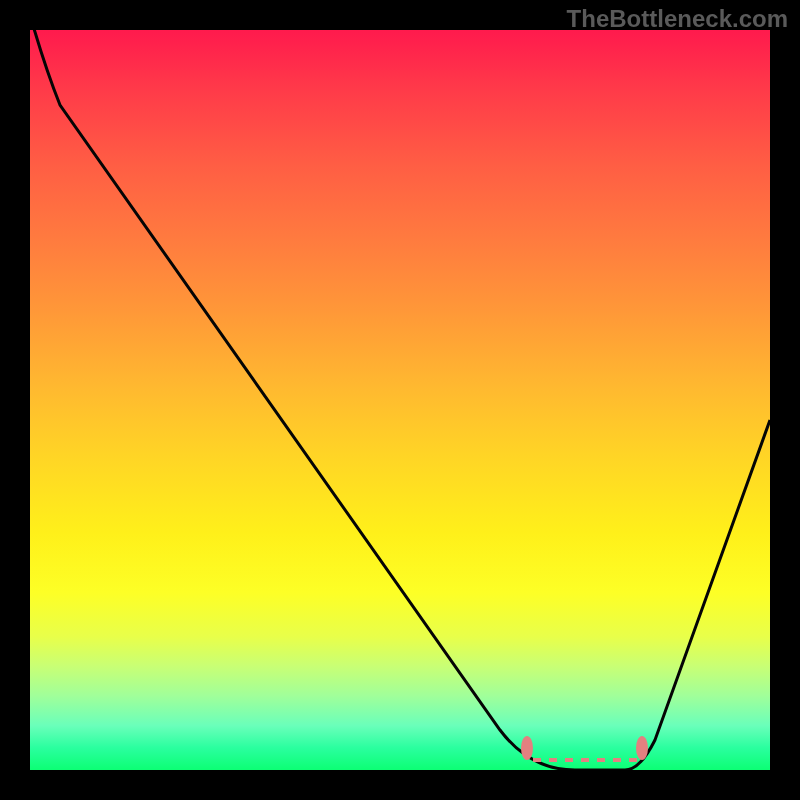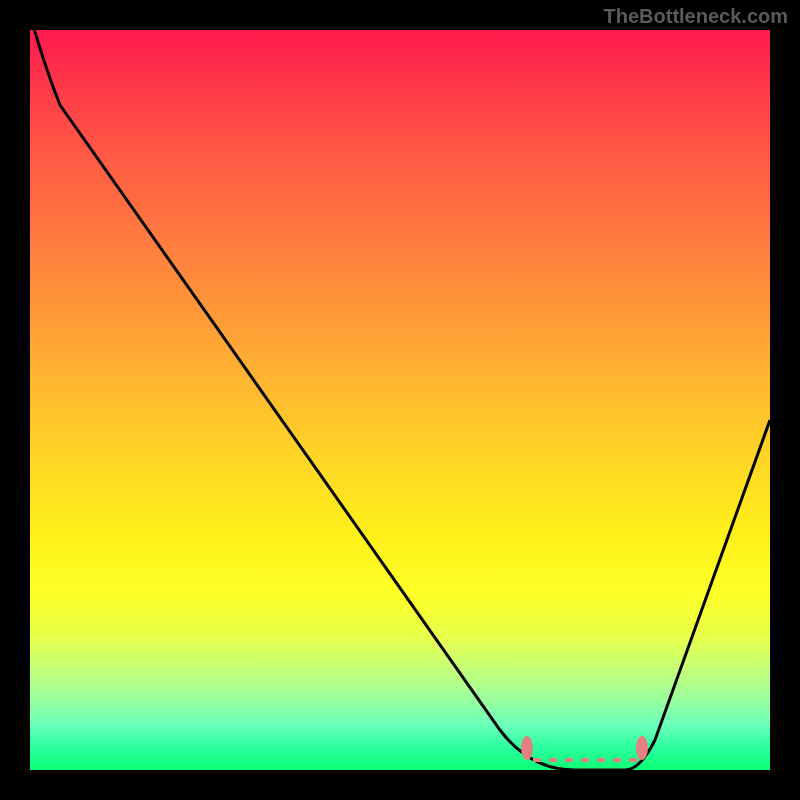--- a/index.html
+++ b/index.html
@@ -9,21 +9,21 @@
     height: 800px;
     background: #000;
     font-family: Arial, sans-serif;
     position: relative;
   }
   .watermark {
     position: absolute;
     top: 5px;
     right: 12px;
     color: #5a5a5a;
-    font-size: 20px;
+    font-size: 24px;
     font-weight: bold;
     z-index: 10;
   }
   .plot-area {
     position: absolute;
     left: 30px;
     top: 30px;
     width: 740px;
     height: 740px;
     overflow: hidden;

